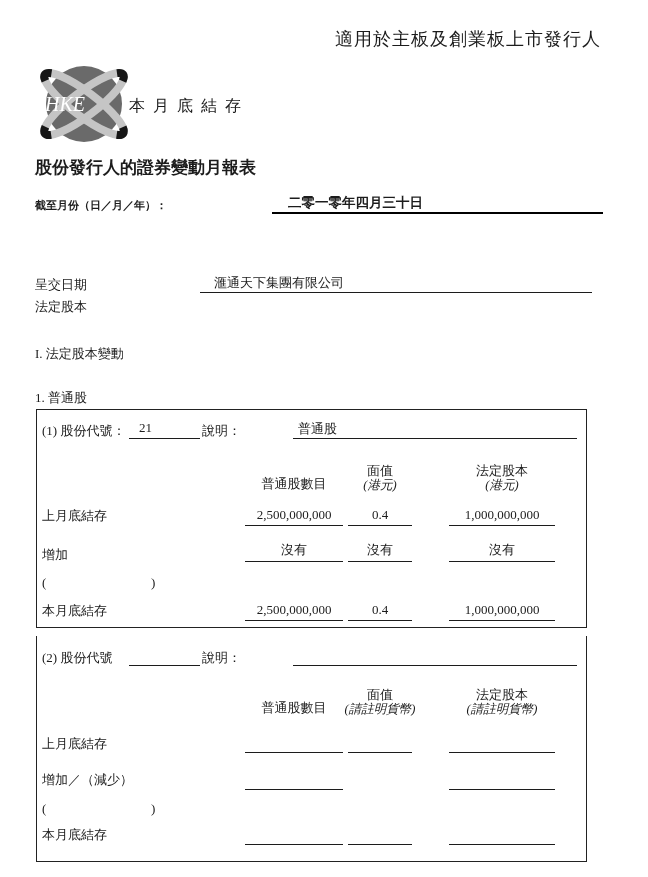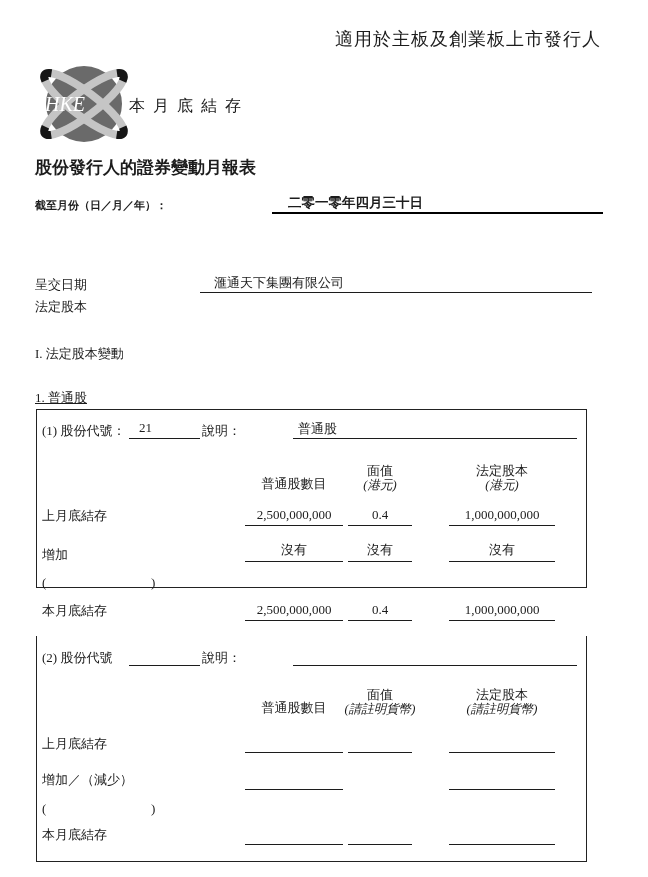--- a/index.html
+++ b/index.html
@@ -91,23 +91,23 @@
   <div class="abs t13 bold" style="left:35px;top:197px;font-size:11px;">截至月份（日／月／年）：</div>
   <div class="abs field-bold" style="left:272px;top:194px;width:331px;padding-left:16px;">二零一零年四月三十日</div>
 
 
   <div class="abs t13" style="left:35px;top:277px;">呈交日期</div>
   <div class="abs field" style="left:200px;top:274px;width:392px;padding-left:14px;">滙通天下集團有限公司</div>
 
   <div class="abs t13" style="left:35px;top:299px;">法定股本</div>
 
   <div class="abs t13" style="left:35px;top:346px;">I. 法定股本變動</div>
-  <div class="abs t13" style="left:35px;top:390px;text-decoration:underline;">1. 普通股</div>
+  <div class="abs t13" style="left:35px;top:390px;">1. 普通股</div>
 
-  <div class="tbox" style="top:409px;height:179px;font-family:Liberation Serif, serif;">
+  <div class="tbox" style="top:409px;height:219px;font-family:Liberation Serif, serif;">
 
     <div class="lbl" style="left:5px;top:12px;">(1) 股份代號：</div>
     <div class="field abs" style="left:92px;top:10px;width:71px;padding-left:10px;">21</div>
     <div class="lbl" style="left:165px;top:12px;">說明：</div>
     <div class="field abs" style="left:256px;top:10px;width:284px;padding-left:5px;">普通股</div>
 
     <div class="hdr c1" style="top:67px;">
       <span>普通股數目</span>
     </div>
     <div class="hdr c2" style="top:54px;">

